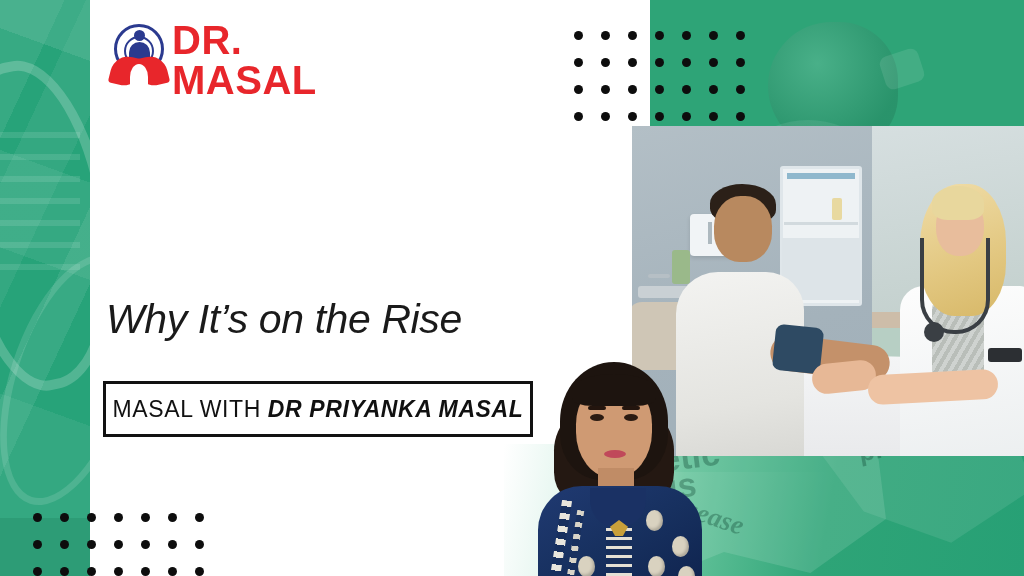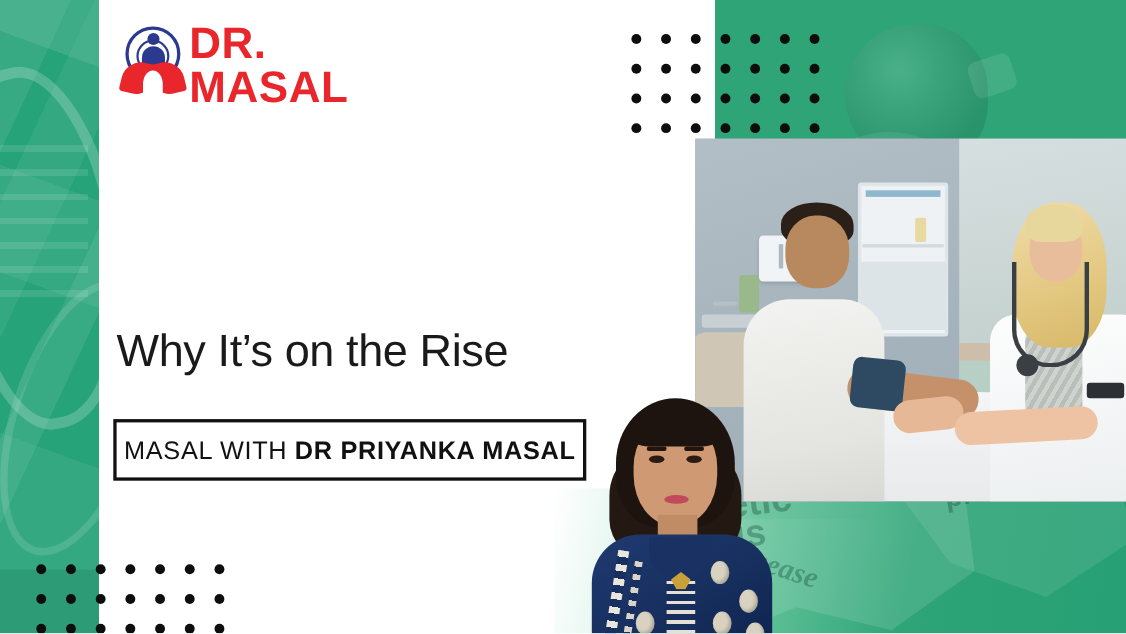--- a/index.html
+++ b/index.html
@@ -232,30 +232,30 @@
   .logo-sub-row { position:absolute; left:64px; top:46px; width:208px;
     display:flex; align-items:center; gap:8px; }
   .logo-sub-row .rule { flex:1; height:2px; background:#2b3a8f; }
   .logo-sub { font-size:15px; font-weight:bold; color:#2b3a8f; letter-spacing:3.5px; }
 
   
   .headline { position:absolute; left:106px; top:144px; width:540px; }
   .hl-line { font-size:62px; font-weight:bold; line-height:.97; letter-spacing:-1.6px; color:#111111; }
   .hl-red { color:#ff0000; }
   .subhead { position:absolute; left:106px; top:296px; font-size:41px;
-    color:#1a1a1a; letter-spacing:-.4px; }
+    color:#1a1a1a; letter-spacing:-.4px;font-style:italic; }
 
   
   .cta {
     position:absolute; left:103px; top:381px; width:430px; height:56px;
     border:3px solid #111111; display:flex; align-items:center; justify-content:center;
     background:#ffffff;
   }
   .cta-text { font-size:23px; color:#111111; letter-spacing:.6px; }
-  .cta-text b { font-weight:bold; }
+  .cta-text b { font-weight:bold;font-style:italic; }
 </style>
 </head>
 <body>
 
 <div class="stage">
 
   <div class="left-strip">
     <div class="ghost"></div>
     <div class="shelf"></div>
     <div class="curve"></div>

